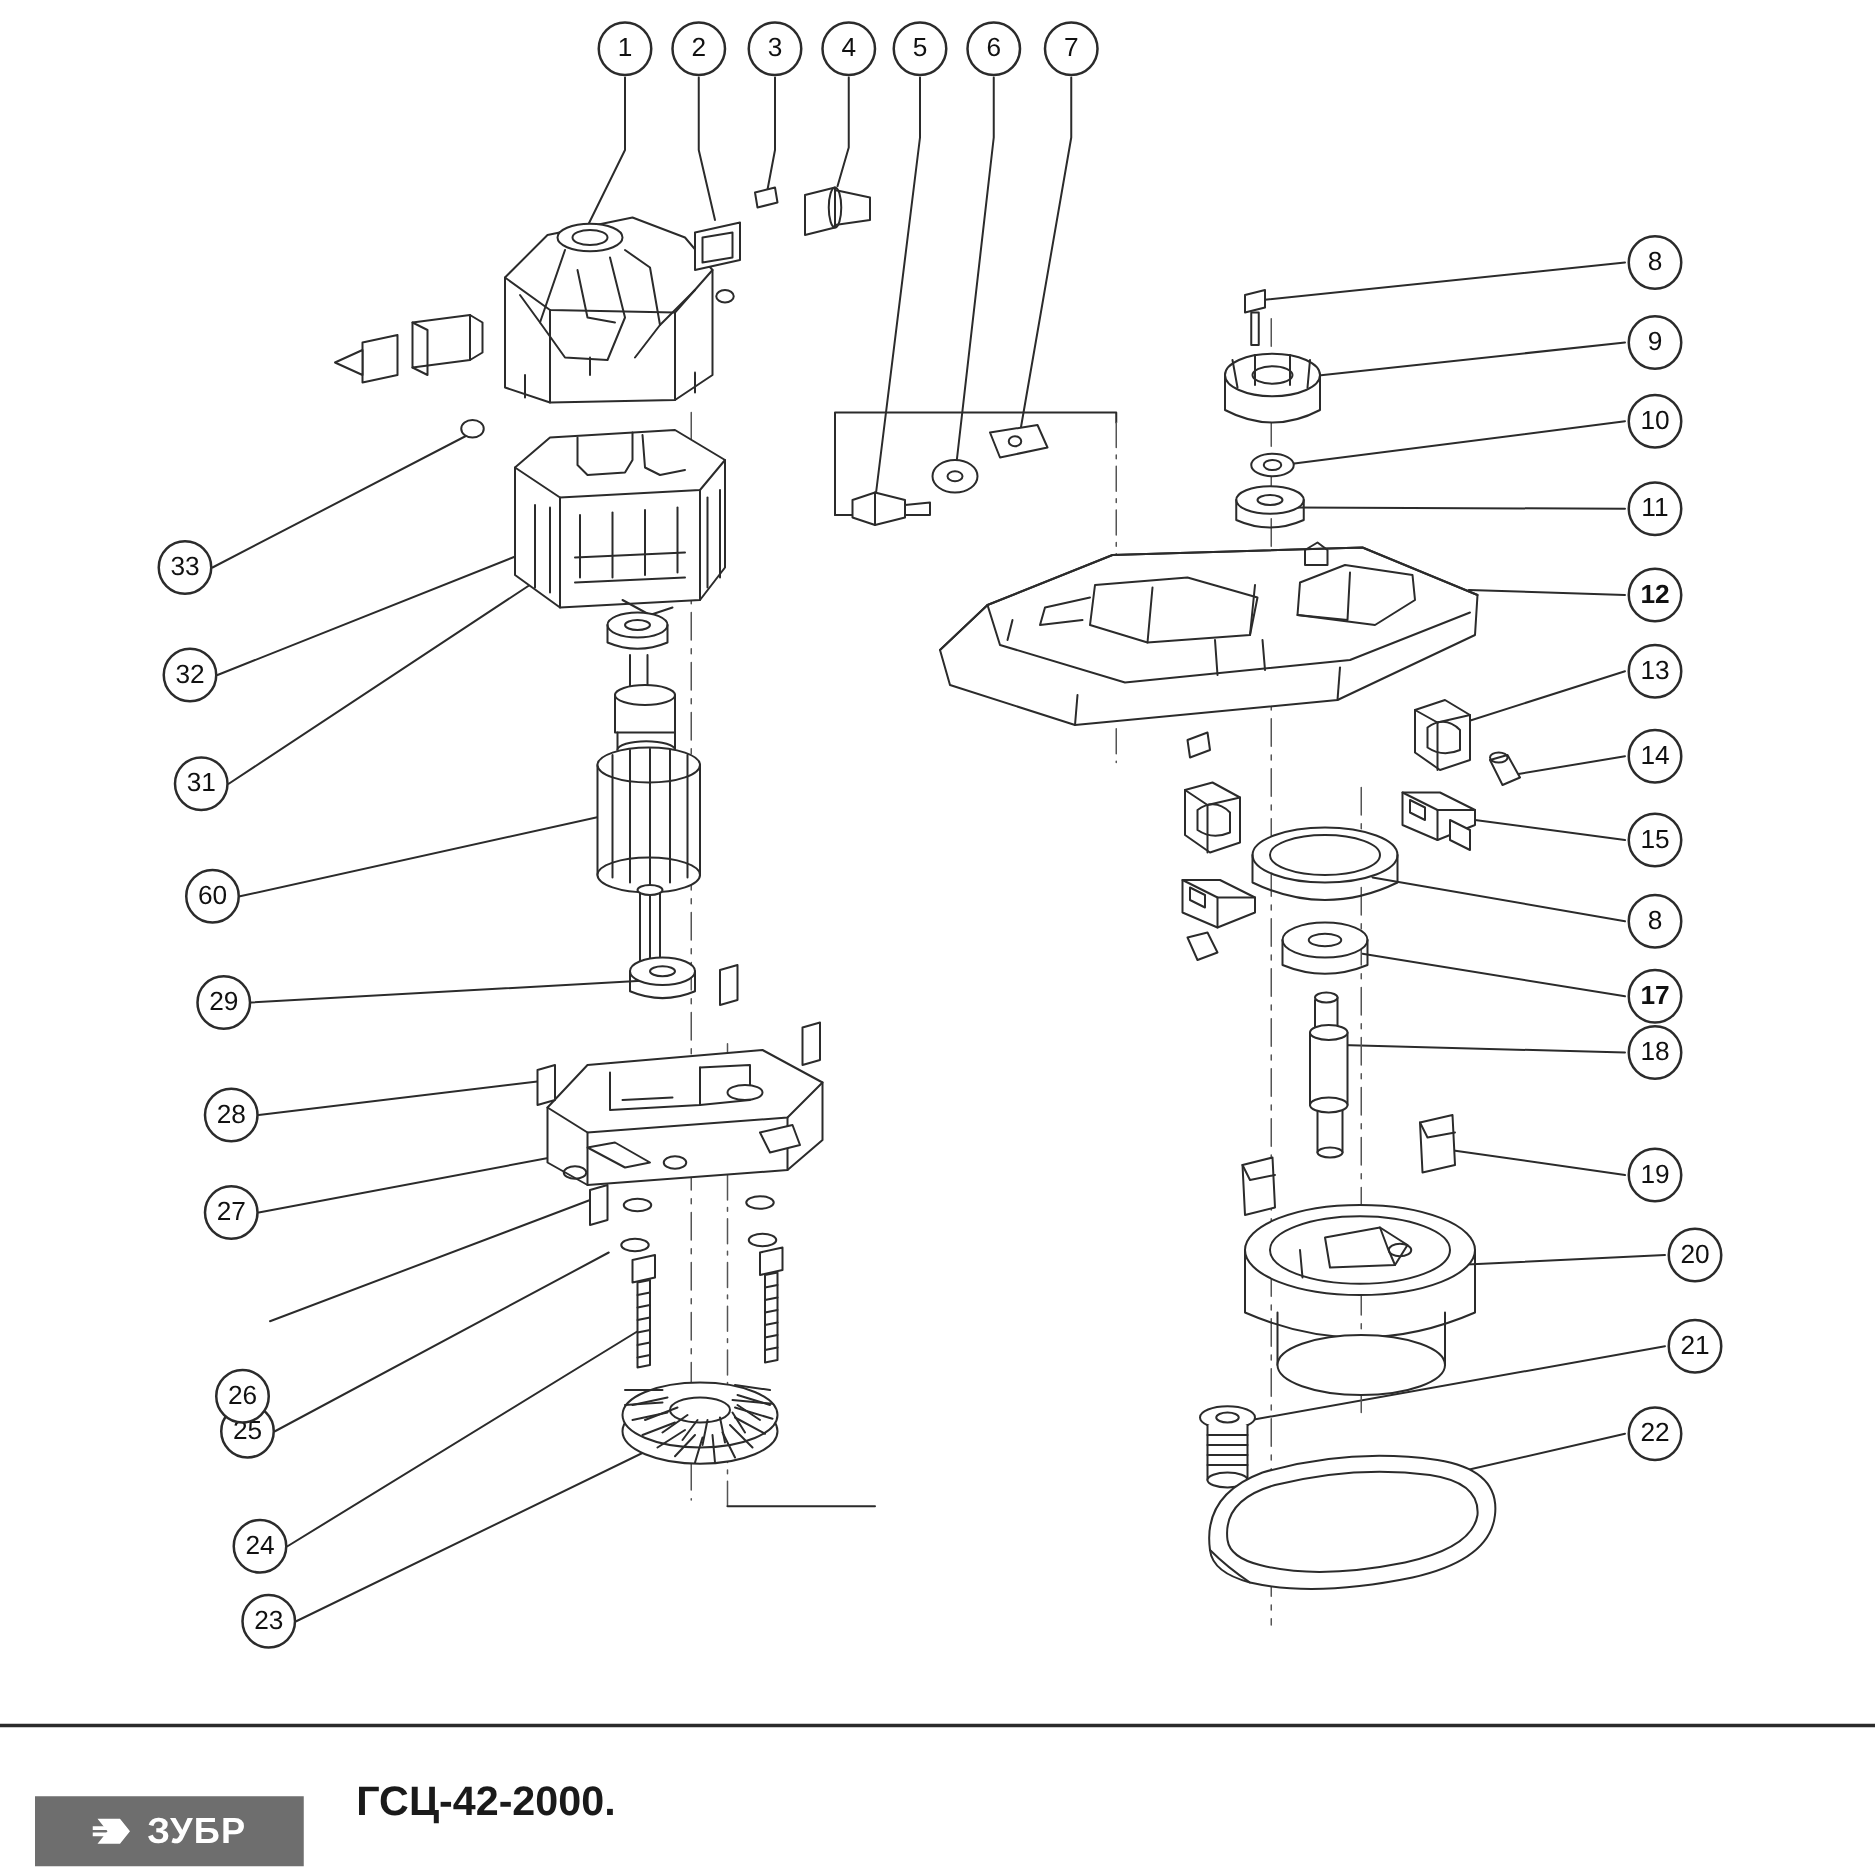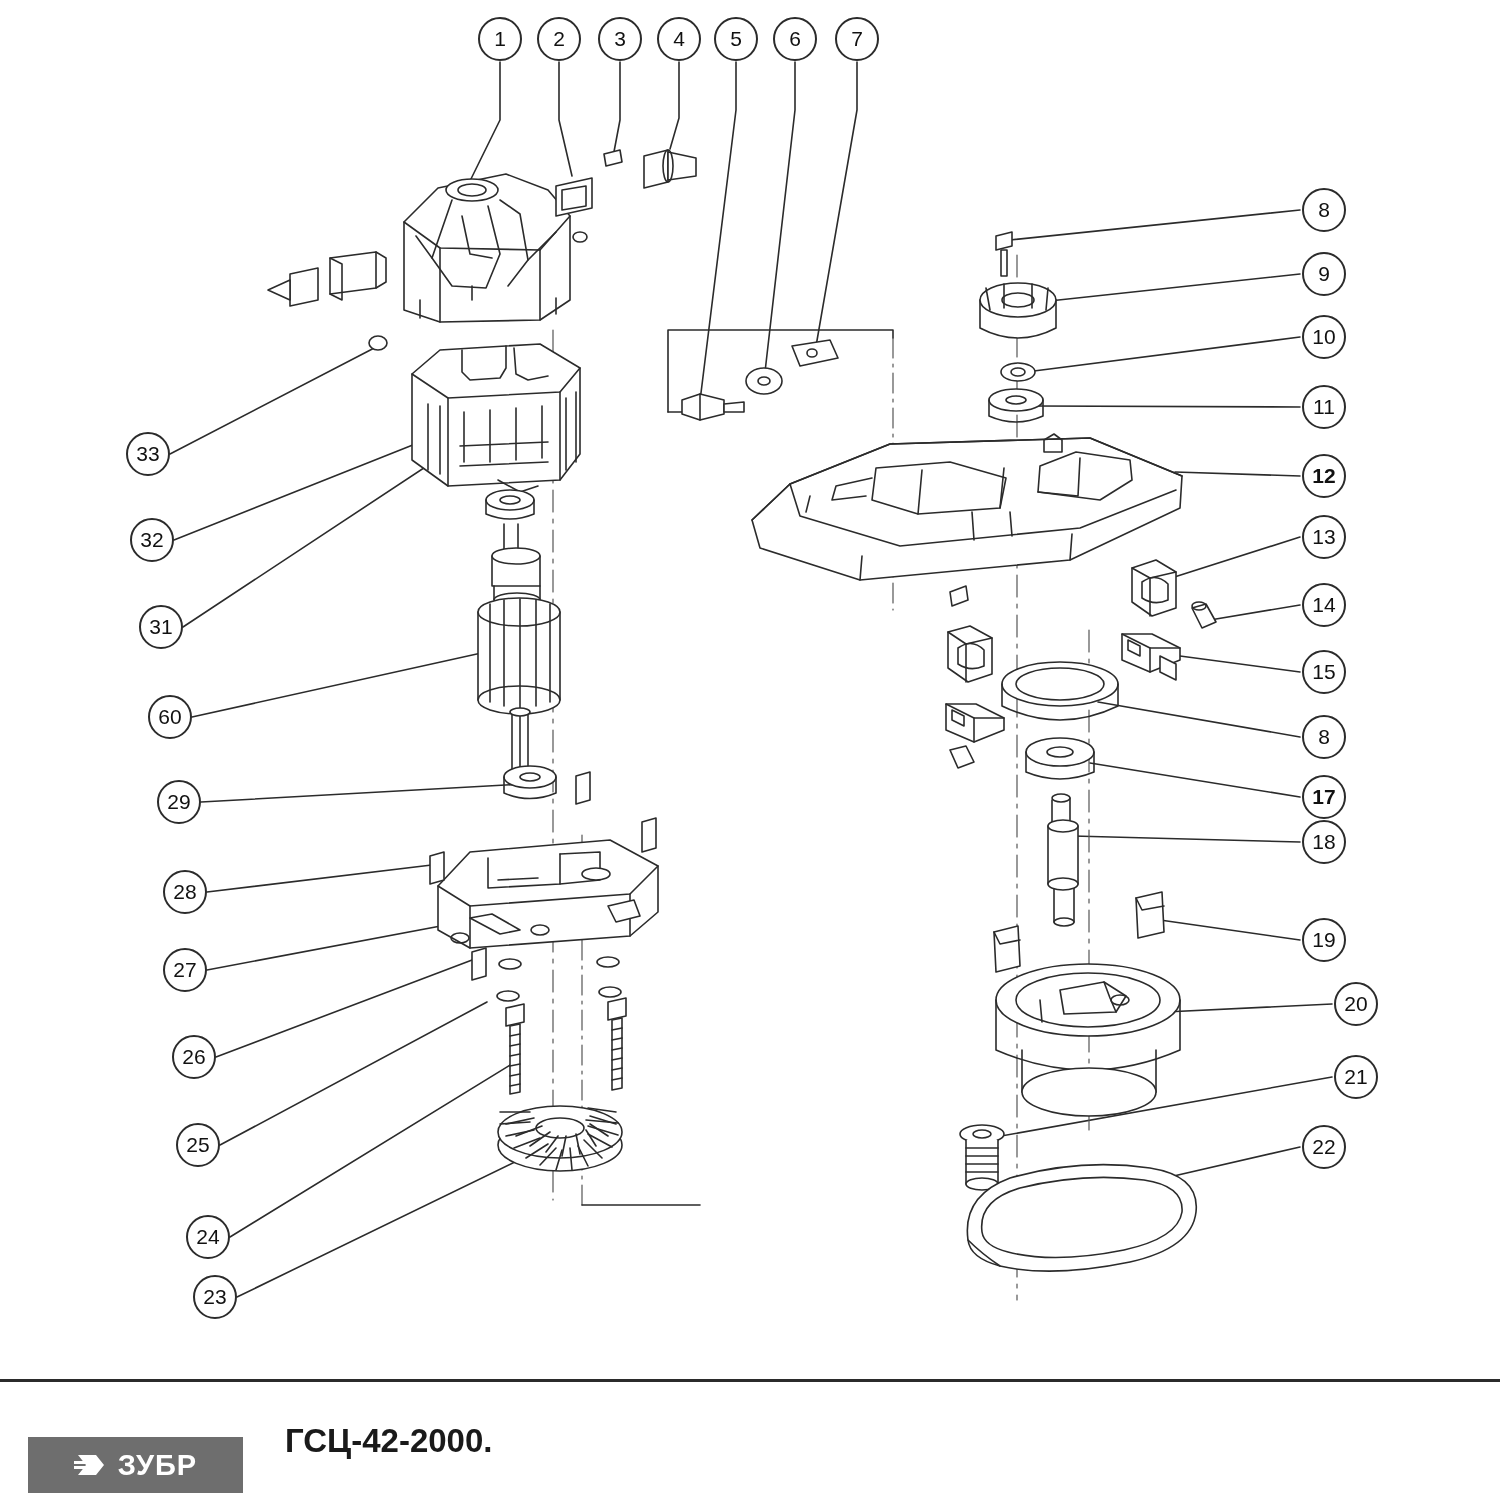--- a/index.html
+++ b/index.html
@@ -476,21 +476,21 @@
       <div class="callout" style="left: 1302px; top: 715px;">8</div>
       <div class="callout" style="left: 1302px; top: 775px; font-weight: bold;">17</div>
       <div class="callout" style="left: 1302px; top: 820px;">18</div>
       <div class="callout" style="left: 1302px; top: 918px;">19</div>
       <div class="callout" style="left: 1334px; top: 982px;">20</div>
       <div class="callout" style="left: 1334px; top: 1055px;">21</div>
       <div class="callout" style="left: 1302px; top: 1125px;">22</div>
       <div class="callout" style="left: 193px; top: 1275px;">23</div>
       <div class="callout" style="left: 186px; top: 1215px;">24</div>
       <div class="callout" style="left: 176px; top: 1123px;">25</div>
-      <div class="callout" style="left: 172px; top: 1035px;">26</div>
+      <div class="callout" style="left: 172px; top: 1095px;">26</div>
       <div class="callout" style="left: 163px; top: 948px;">27</div>
       <div class="callout" style="left: 163px; top: 870px;">28</div>
       <div class="callout" style="left: 157px; top: 780px;">29</div>
       <div class="callout" style="left: 148px; top: 695px;">60</div>
       <div class="callout" style="left: 139px; top: 605px;">31</div>
       <div class="callout" style="left: 130px; top: 518px; text-align: right;">32</div>
       <div class="callout" style="left: 126px; top: 432px;">33</div>
     </div>
 
 </div>

